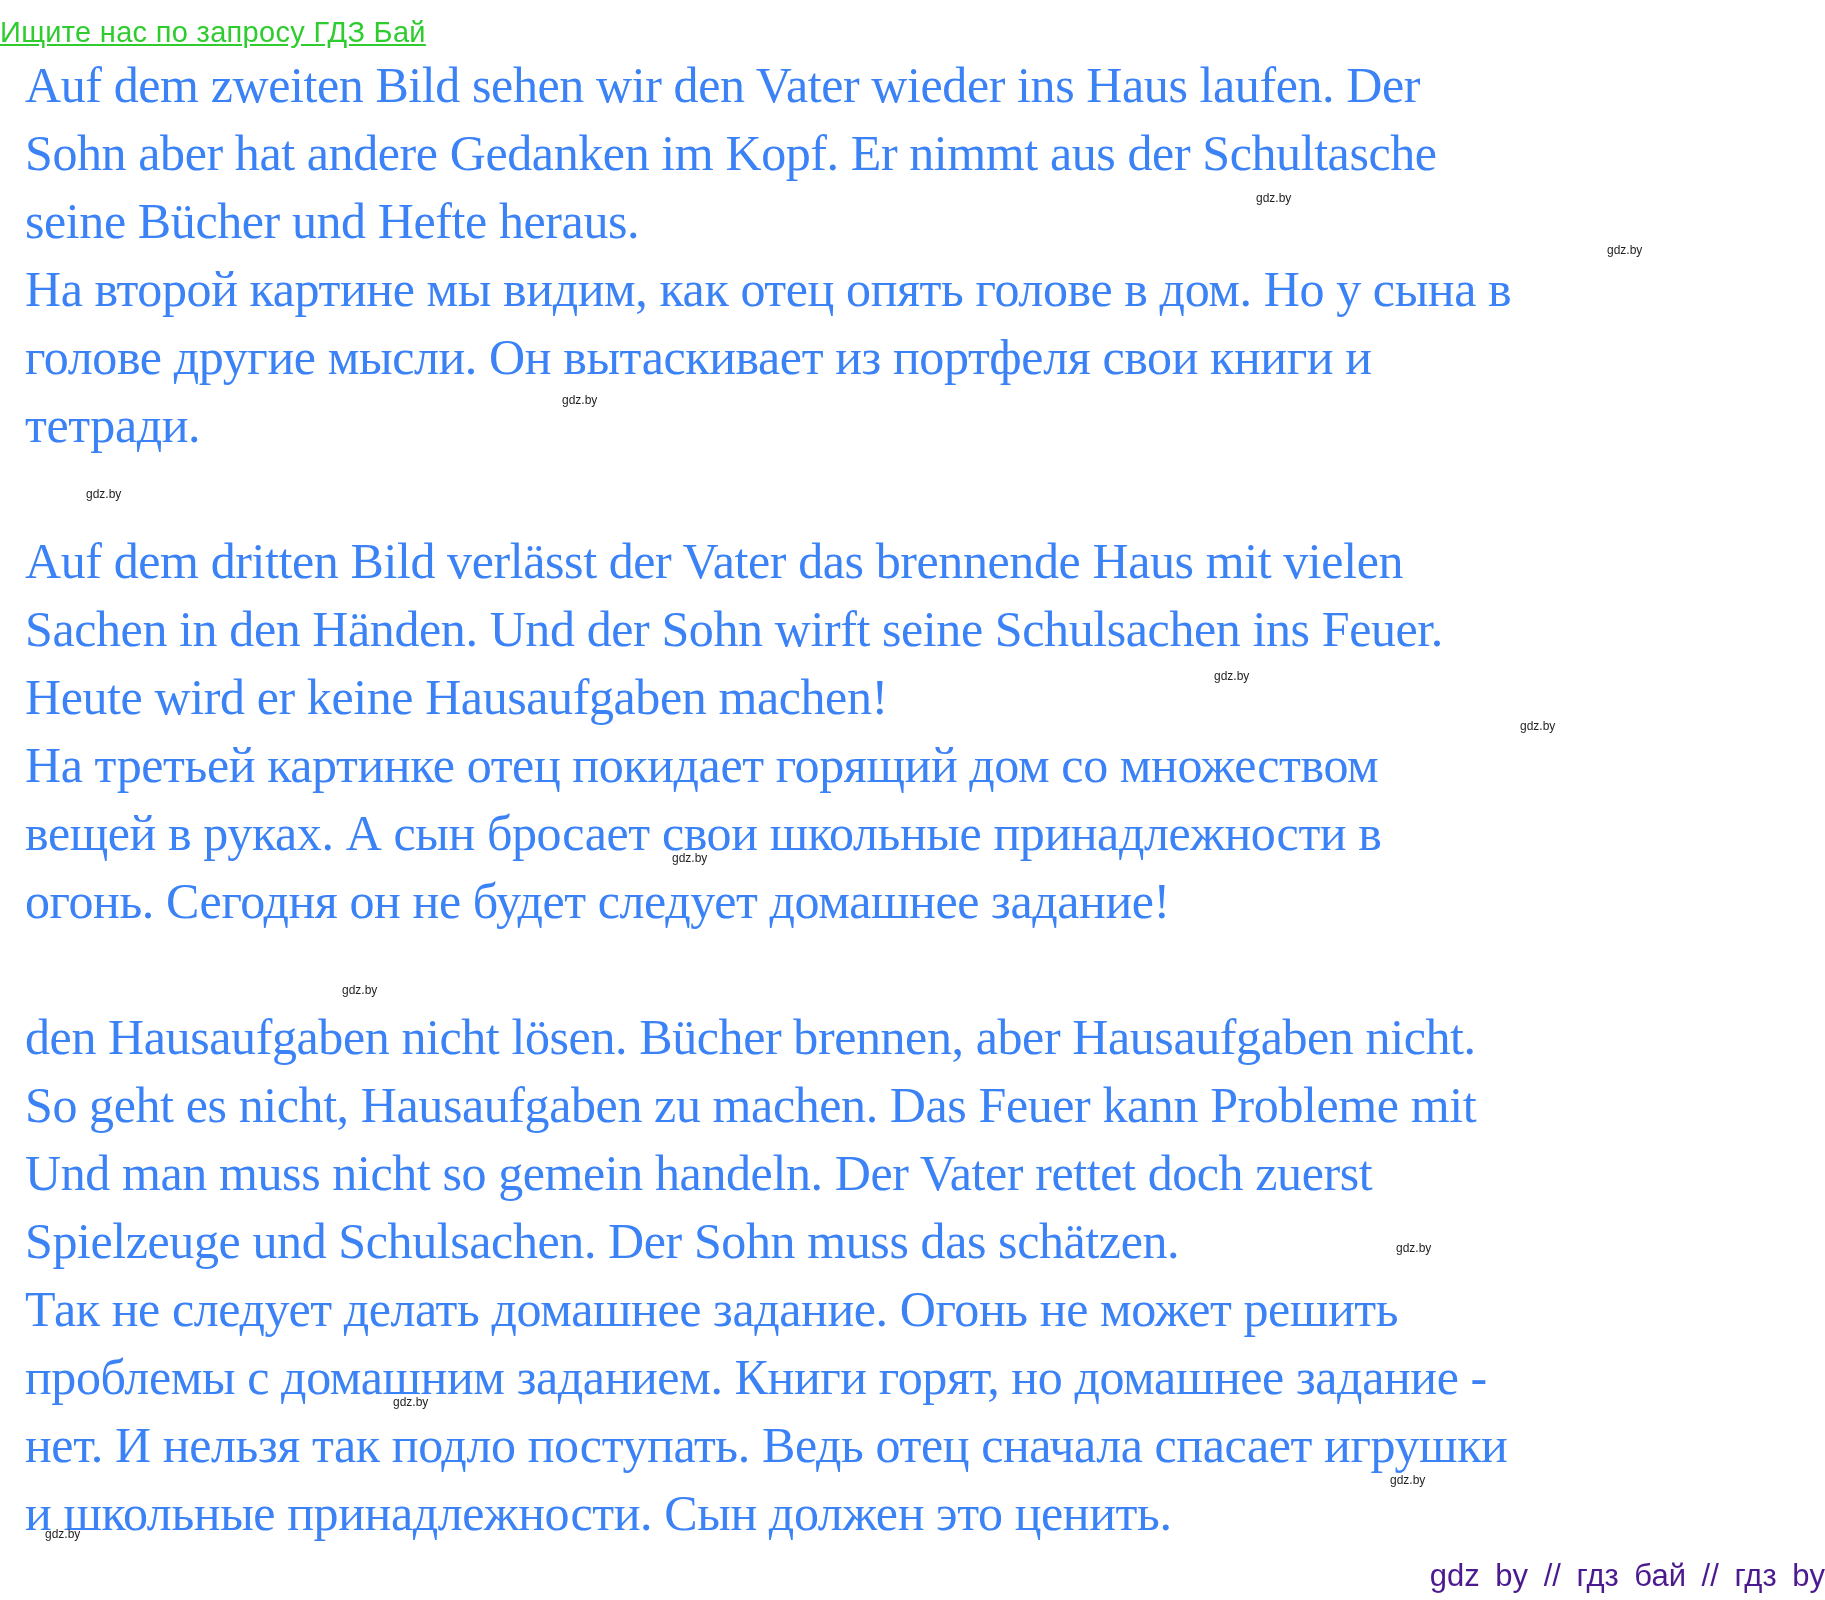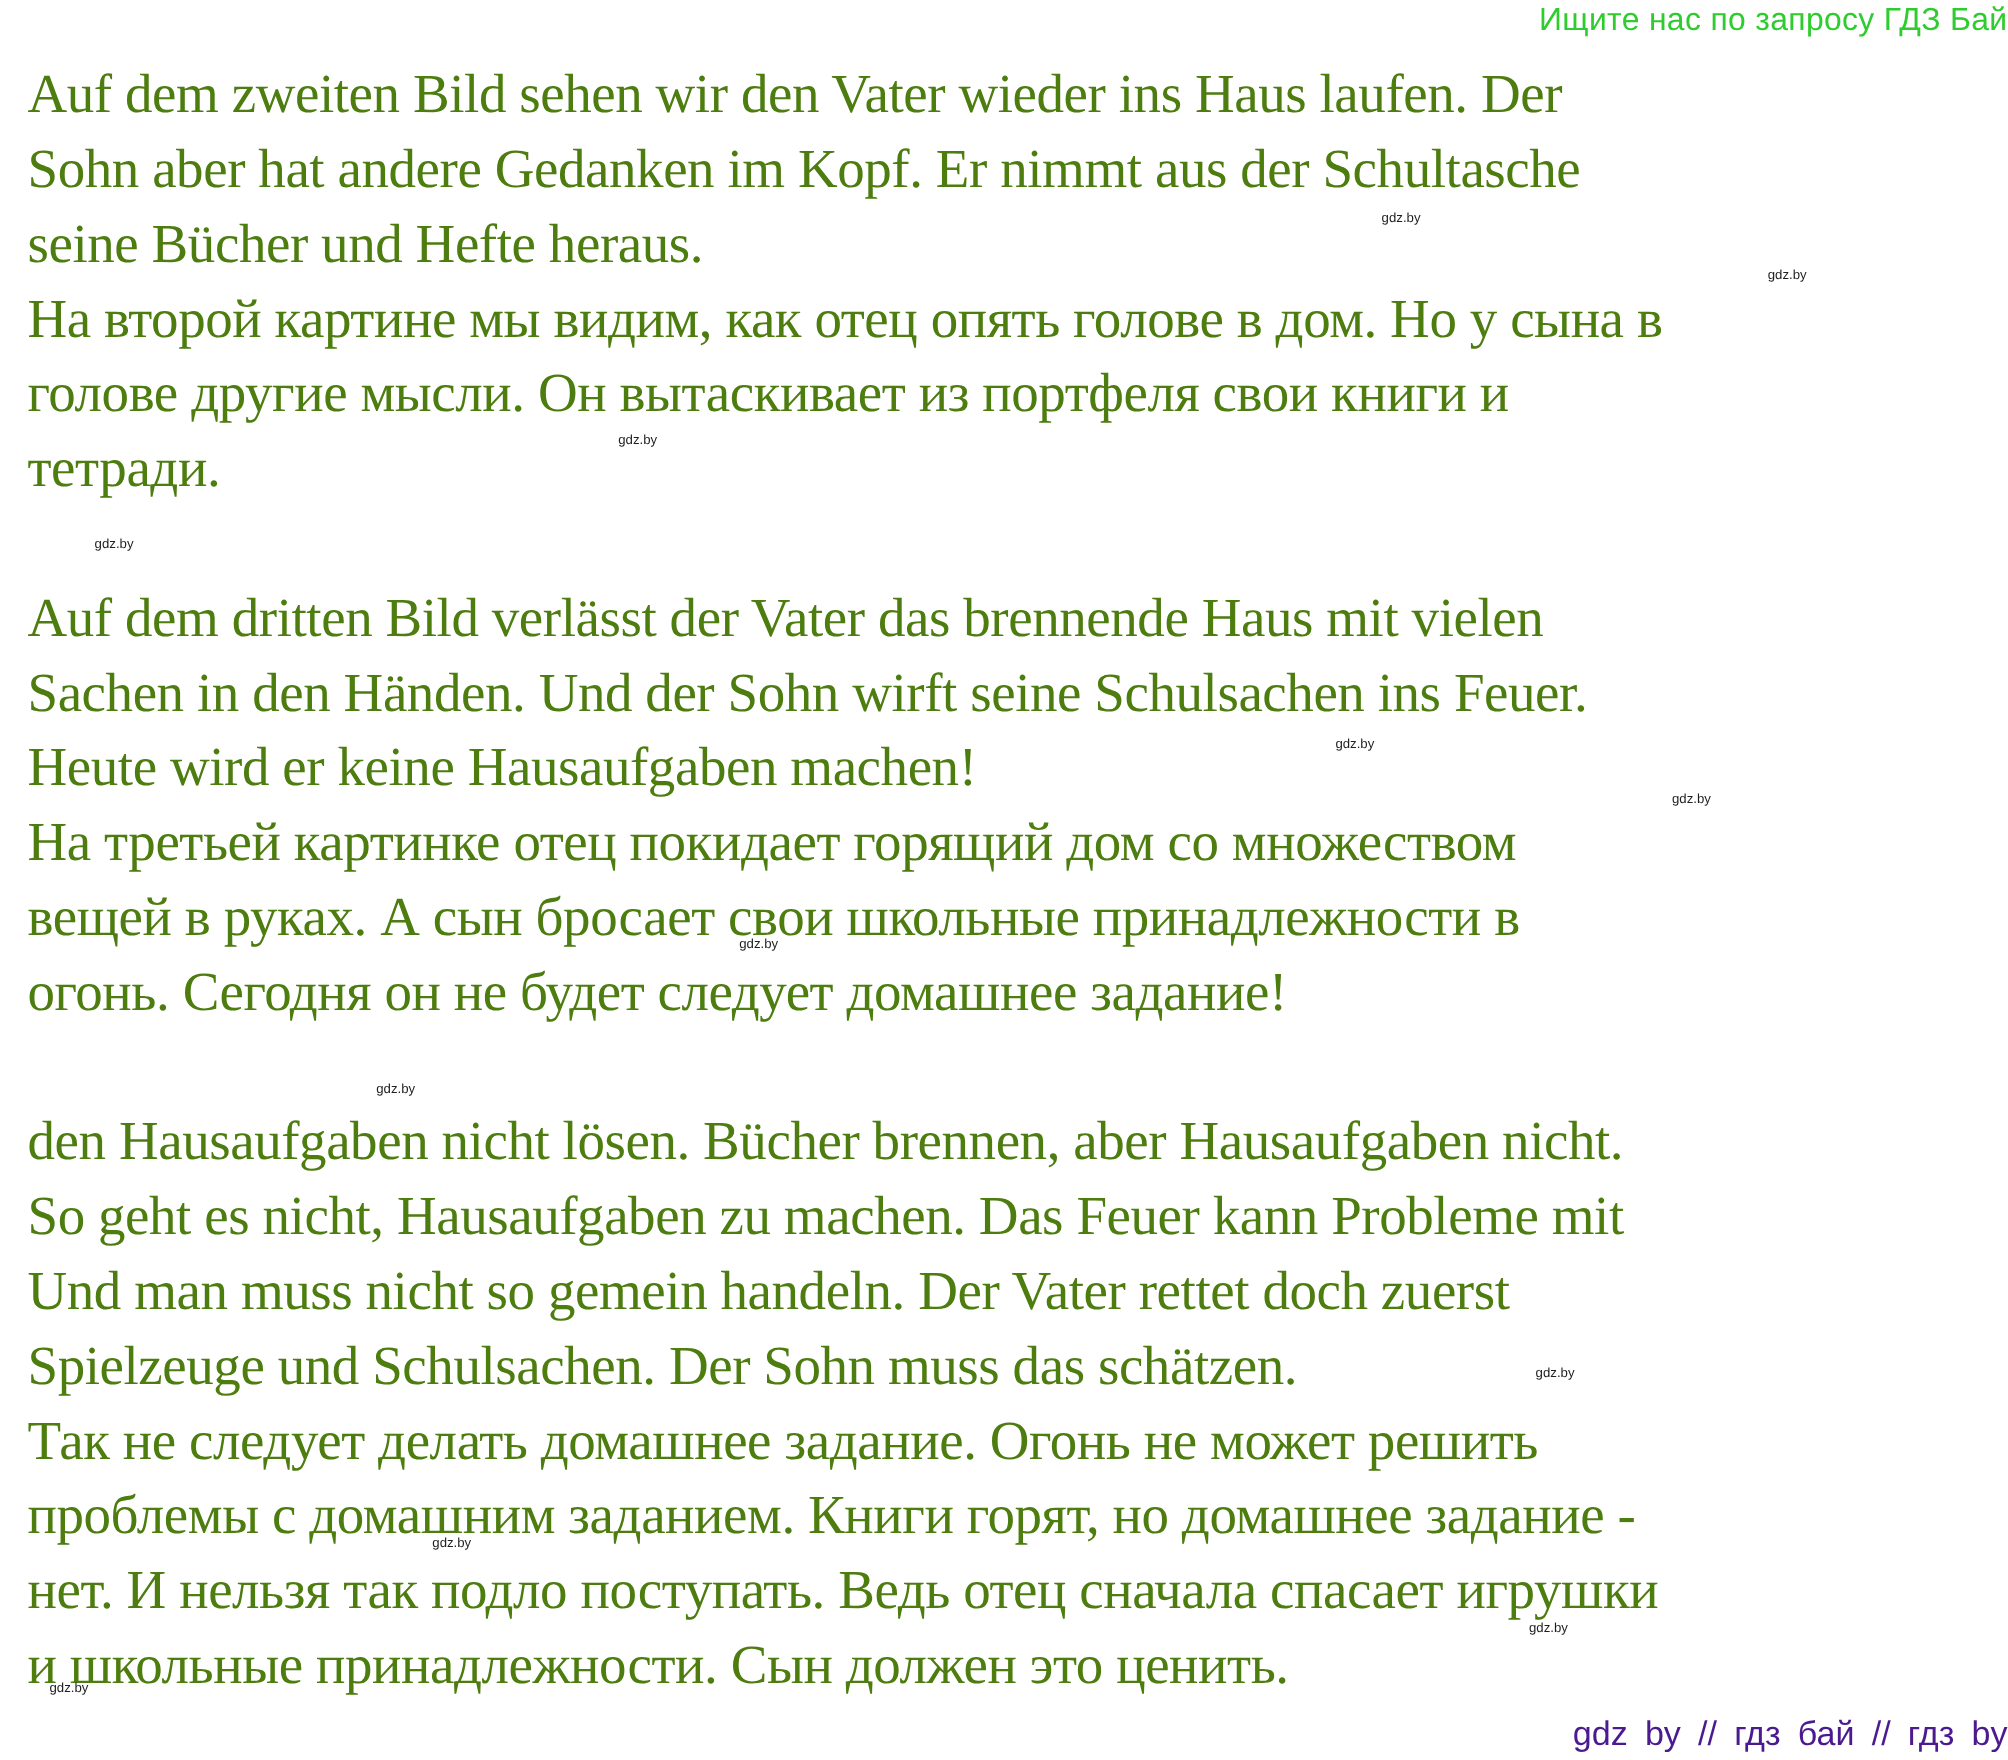--- a/index.html
+++ b/index.html
@@ -9,43 +9,44 @@
   }
   body {
     position: relative;
     width: 1825px;
     height: 1600px;
     overflow: hidden;
     font-family: "Liberation Serif", serif;
   }
   .promo-banner {
     position: absolute;
-    top: 2px;
+    top: 16px;
     left: 0;
     width: 100%;
-    text-align: right;
+    text-align: left;
     font-family: "Liberation Sans", sans-serif;
     font-size: 29px;
     font-weight: 400;
     color: #2ecc2e;
     letter-spacing: 0.3px;
+    text-decoration: underline;
   }
   .text-flow {
     position: absolute;
     top: 51px;
     left: 25px;
     width: 1790px;
   }
   .text-line {
     display: block;
     height: 68px;
     line-height: 68px;
     white-space: nowrap;
     font-size: 50px;
-    color: #4d7c0f;
+    color: #3b82f6;
     letter-spacing: -0.4px;
   }
   .para-gap {
     display: block;
     height: 68px;
   }
   .watermark {
     position: absolute;
     font-family: "Liberation Sans", sans-serif;
     font-size: 12px;

